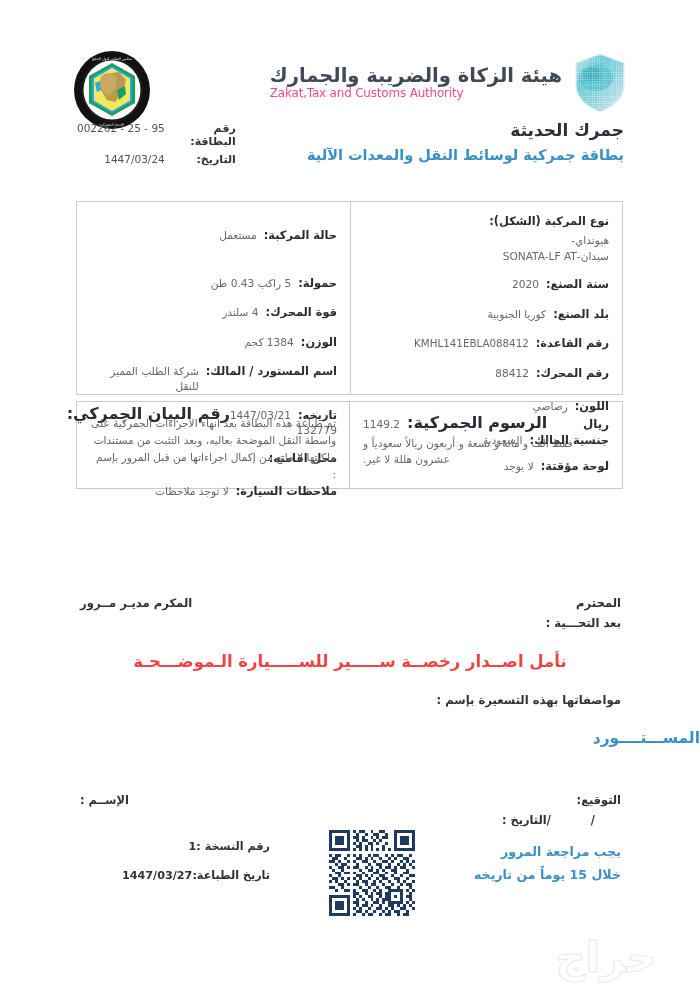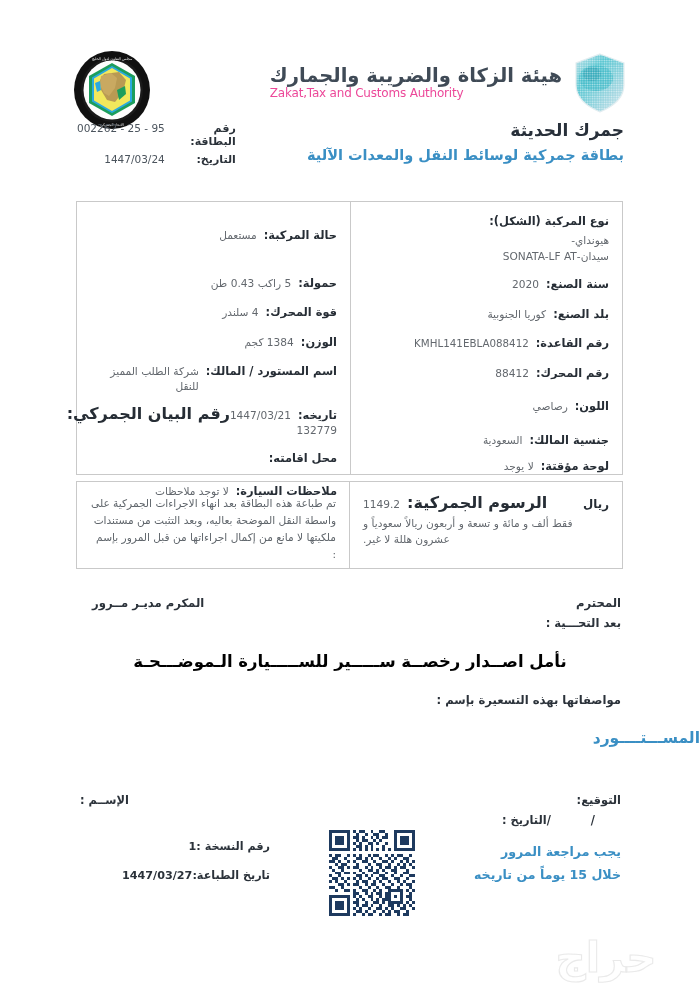--- a/index.html
+++ b/index.html
@@ -47,21 +47,21 @@
   
   .table{
     position:absolute;left:76px;top:201px;width:547px;
   }
   .band{
     border:1px solid #c9c9c9;
     display:flex;flex-direction:row;
     background:#fff;
     box-sizing:border-box;
   }
-  .band-top{height:274px;}
+  .band-top{height:194px;}
   .band-bottom{height:88px;margin-top:6px;}
   .cell{box-sizing:border-box;padding:11px 13px 8px 13px;}
   .cell-right{width:274px;border-left:1px solid #c9c9c9;}
   .cell-left{width:273px;}
 
   .field{
     display:flex;flex-direction:row;align-items:baseline;justify-content:flex-start;
     gap:7px;margin-bottom:3px;font-size:11.4px;line-height:1.45;
   }
   .f-label{font-weight:700;color:#262d35;white-space:nowrap;}
@@ -94,28 +94,28 @@
     text-align:right;color:#5f656b;font-size:10.6px;line-height:1.62;
     padding-top:2px;
   }
 
   
   .letter{position:absolute;left:0;top:596px;width:700px;}
   .addr-row{
     display:flex;flex-direction:row;justify-content:space-between;align-items:baseline;
     padding:0 79px 0 80px;
   }
-  .addr-to{font-size:11.6px;color:#2b323a;font-weight:600;letter-spacing:0.4px;margin-left:12px;}
+  .addr-to{font-size:11.6px;color:#2b323a;font-weight:600;letter-spacing:0.4px;}
   .addr-hon{font-size:11.6px;color:#2b323a;font-weight:600;}
   .salutation{
     padding:0 79px 0 80px;text-align:right;font-size:11.6px;color:#2b323a;
     font-weight:600;margin-top:6px;letter-spacing:0.3px;
   }
   .request-line{
-    text-align:center;color:#000000;font-weight:700;font-size:16.5px;
+    text-align:center;color:#ef4444;font-weight:700;font-size:16.5px;
     margin-top:22px;letter-spacing:0.5px;
   }
   .spec-line{
     padding:0 79px 0 80px;text-align:right;font-size:11.6px;color:#2b323a;
     font-weight:600;margin-top:22px;letter-spacing:0.2px;
   }
   .rules-line{
     padding:0 79px 0 80px;text-align:right;font-size:11.6px;color:#2b323a;
     font-weight:600;margin-top:24px;letter-spacing:0.4px;
   }

